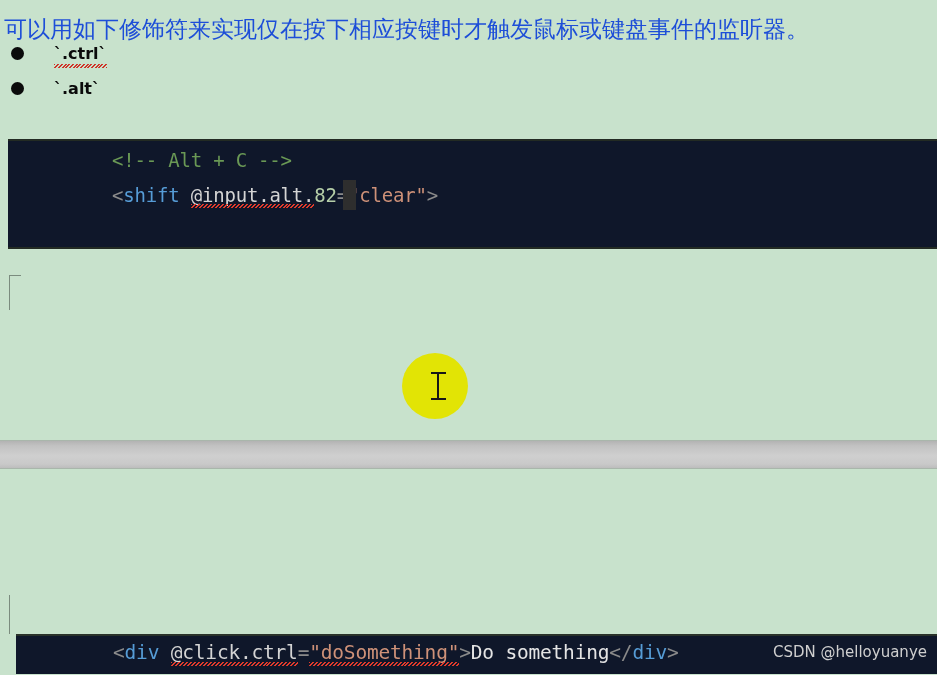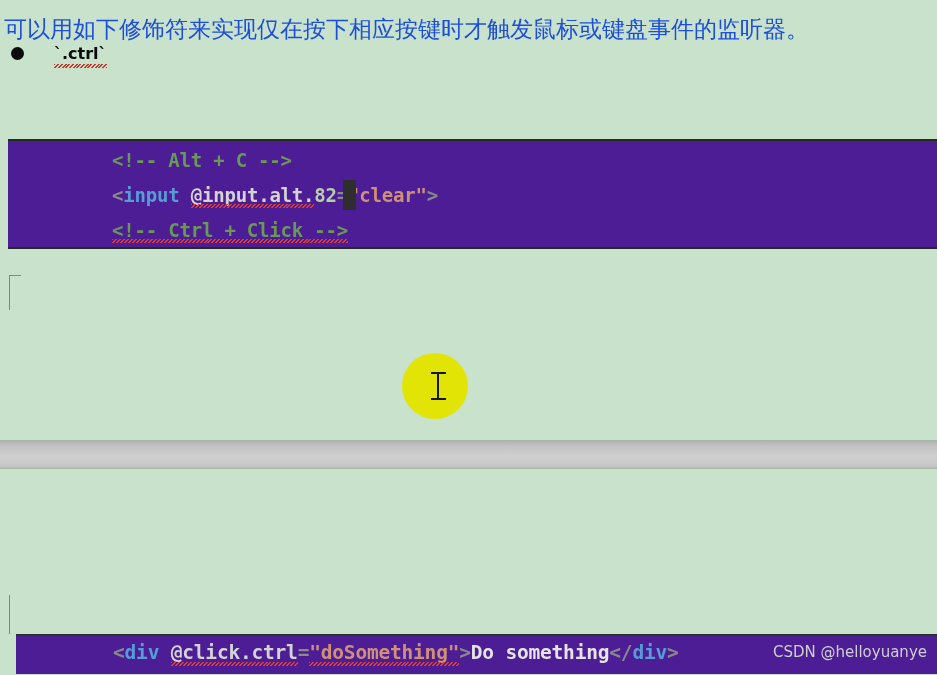--- a/index.html
+++ b/index.html
@@ -74,24 +74,23 @@
     background-image:
       repeating-linear-gradient(135deg,
         #d02b20 0px, #d02b20 1.4px,
         transparent 1.4px, transparent 2.6px);
     opacity: .95;
   }
 
   
   .code-block {
     position: absolute;
-    background: #4c1d95;
+    background: #0f172a;
     font-family: "DejaVu Sans Mono", "Liberation Mono", monospace;
     overflow: hidden;
-    font-weight: bold;
   }
   #code-top {
     left: 8px;
     top: 139px;
     width: 929px;
     height: 110px;
     border-top: 2px solid #232b23;
     border-bottom: 2px solid #232b23;
     box-sizing: border-box;
   }
@@ -253,30 +252,33 @@
 
 <div class="intro">可以用如下修饰符来实现仅在按下相应按键时才触发鼠标或键盘事件的监听器。</div>
 
 <div class="bullets">
 
   <div class="bullet-row">
     <span class="bullet-dot"></span>
     <span class="bullet-label"><span class="squiggle">`.ctrl`</span></span>
   </div>
 
+  <div class="bullet-row">
+    <span class="bullet-dot"></span>
+    <span class="bullet-label">`.alt`</span>
+  </div>
 
 
 </div>
 
 <div class="left-strip"></div>
 
 <div class="code-block" id="code-top">
   <div class="code-line ln1"><span class="tok-comment">&lt;!-- Alt + C --&gt;</span></div>
-  <div class="code-line ln2"><span class="tok-punct">&lt;</span><span class="tok-tag">input</span><span class="tok-punct"> </span><span class="tok-attr"><span class="cs">@input.alt.</span></span><span class="tok-num">82</span><span class="tok-punct">=</span><span class="tok-str">"clear"</span><span class="tok-punct">&gt;</span></div>
-  <div class="code-line ln3"><span class="tok-comment"><span class="cs">&lt;!-- Ctrl + Click --&gt;</span></span></div>
+  <div class="code-line ln2"><span class="tok-punct">&lt;</span><span class="tok-tag">shift</span><span class="tok-punct"> </span><span class="tok-attr"><span class="cs">@input.alt.</span></span><span class="tok-num">82</span><span class="tok-punct">=</span><span class="tok-str">"clear"</span><span class="tok-punct">&gt;</span></div>
 </div>
 <div class="caret-box"></div>
 
 <div class="gray-bar"></div>
 
 <div class="caret-mark" id="caret-upper-cap"></div>
 <div class="caret-mark" id="caret-upper"></div>
 <div class="caret-mark" id="caret-lower"></div>
 
 <div class="cursor-highlight"></div>

